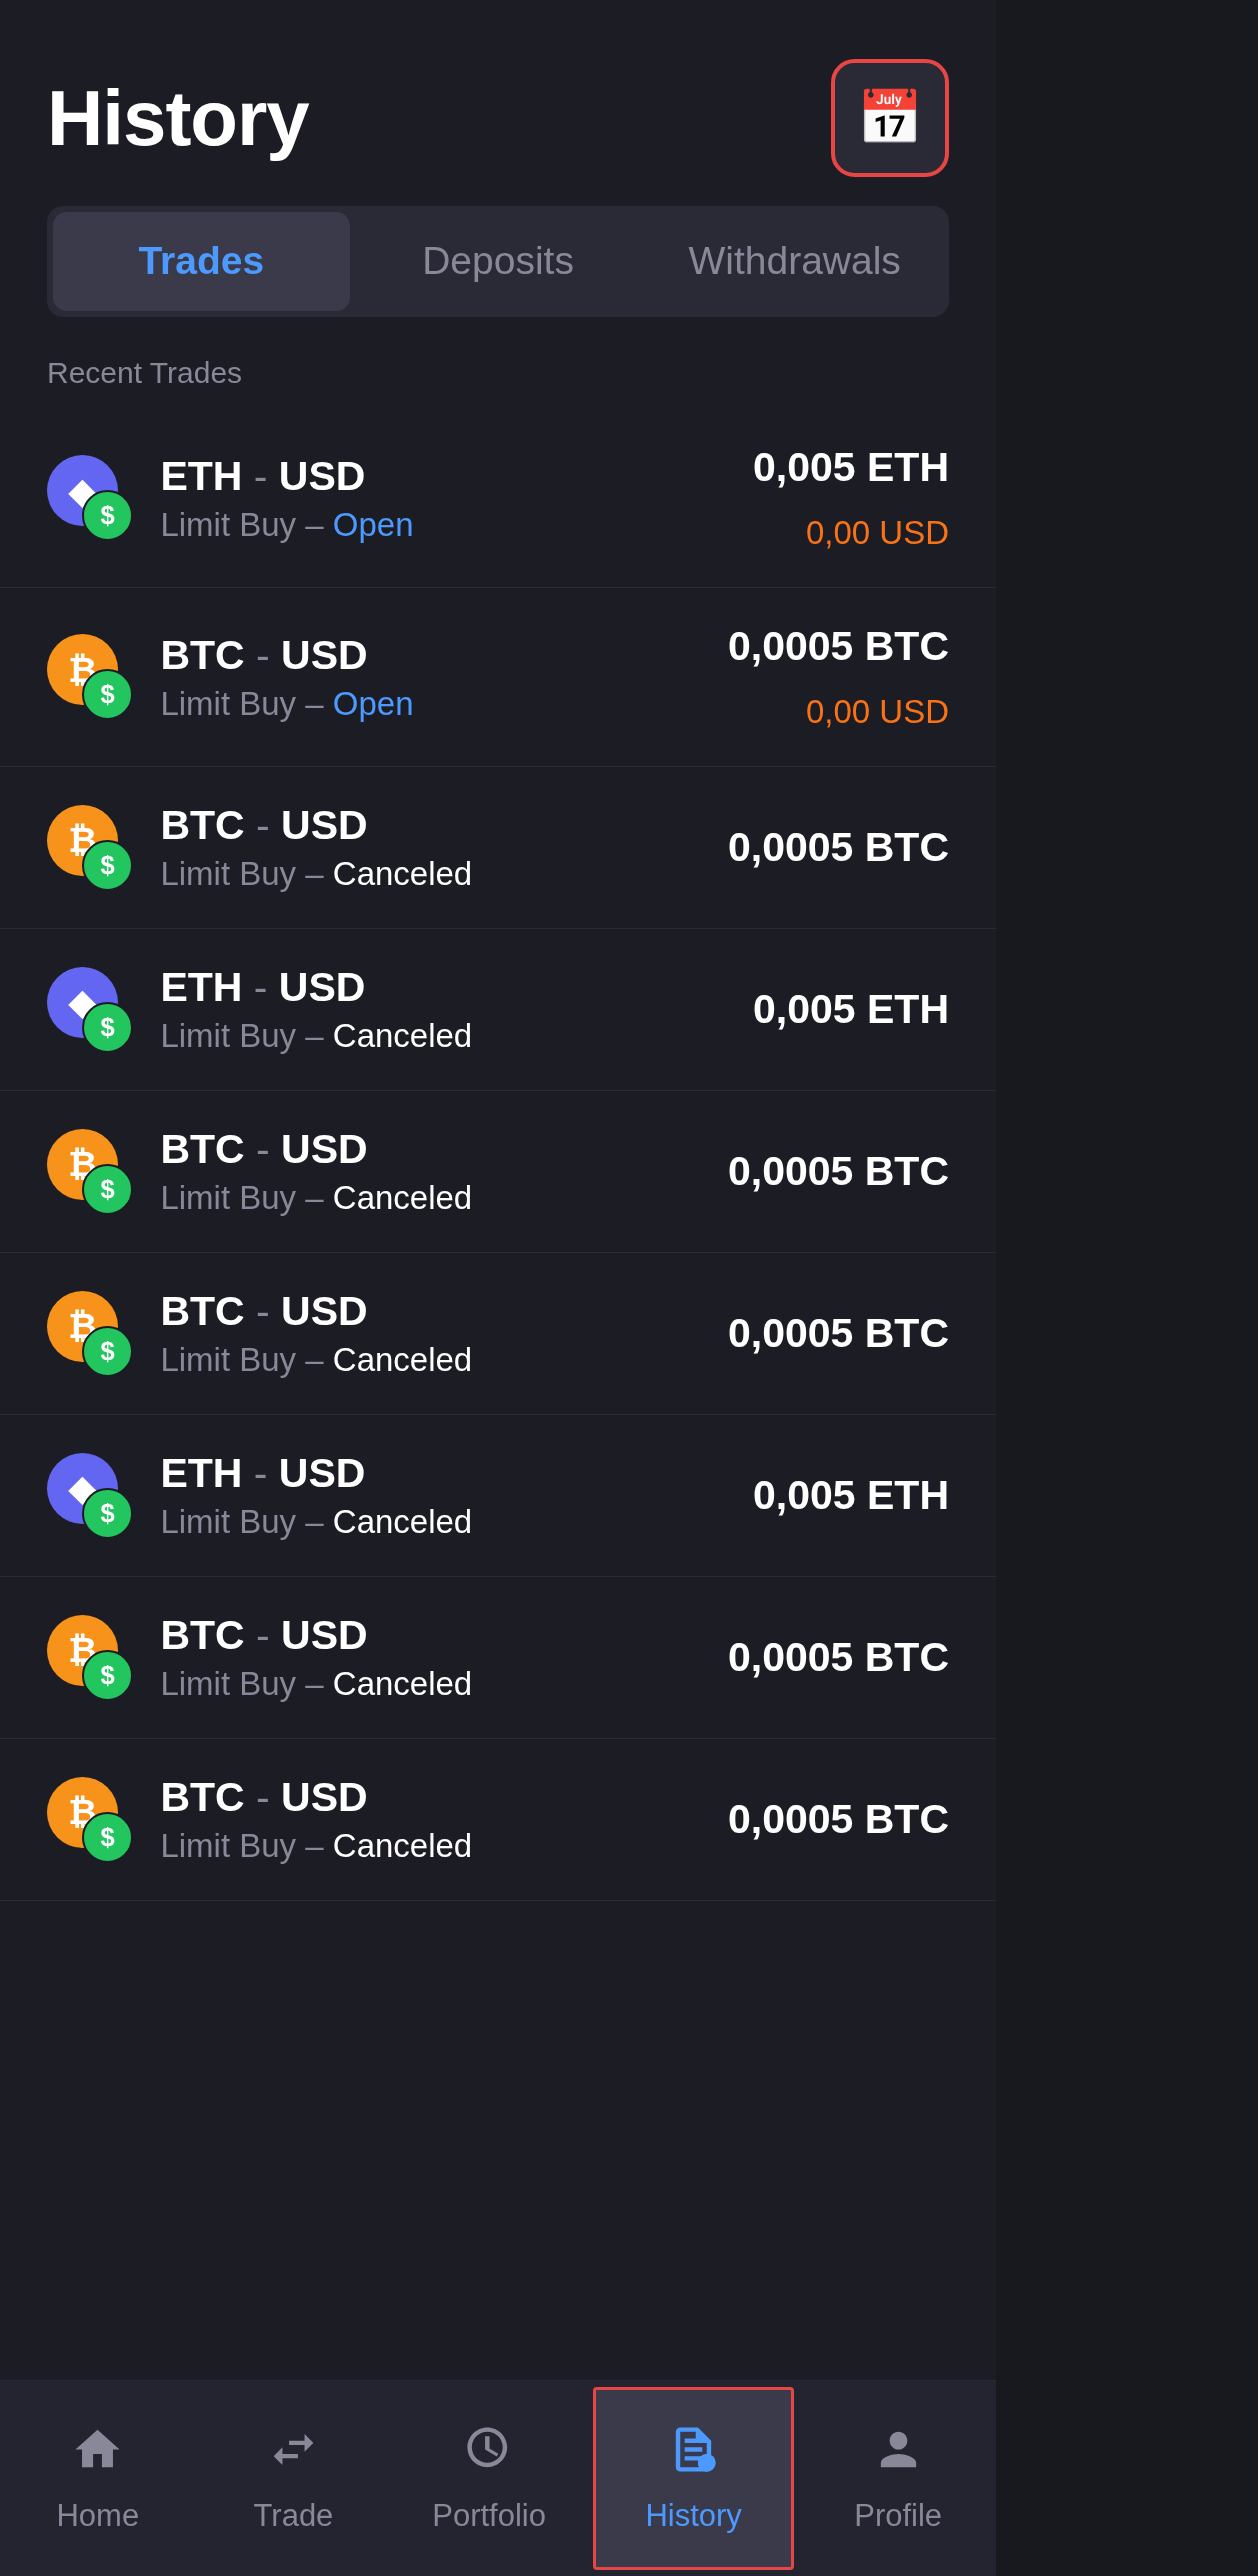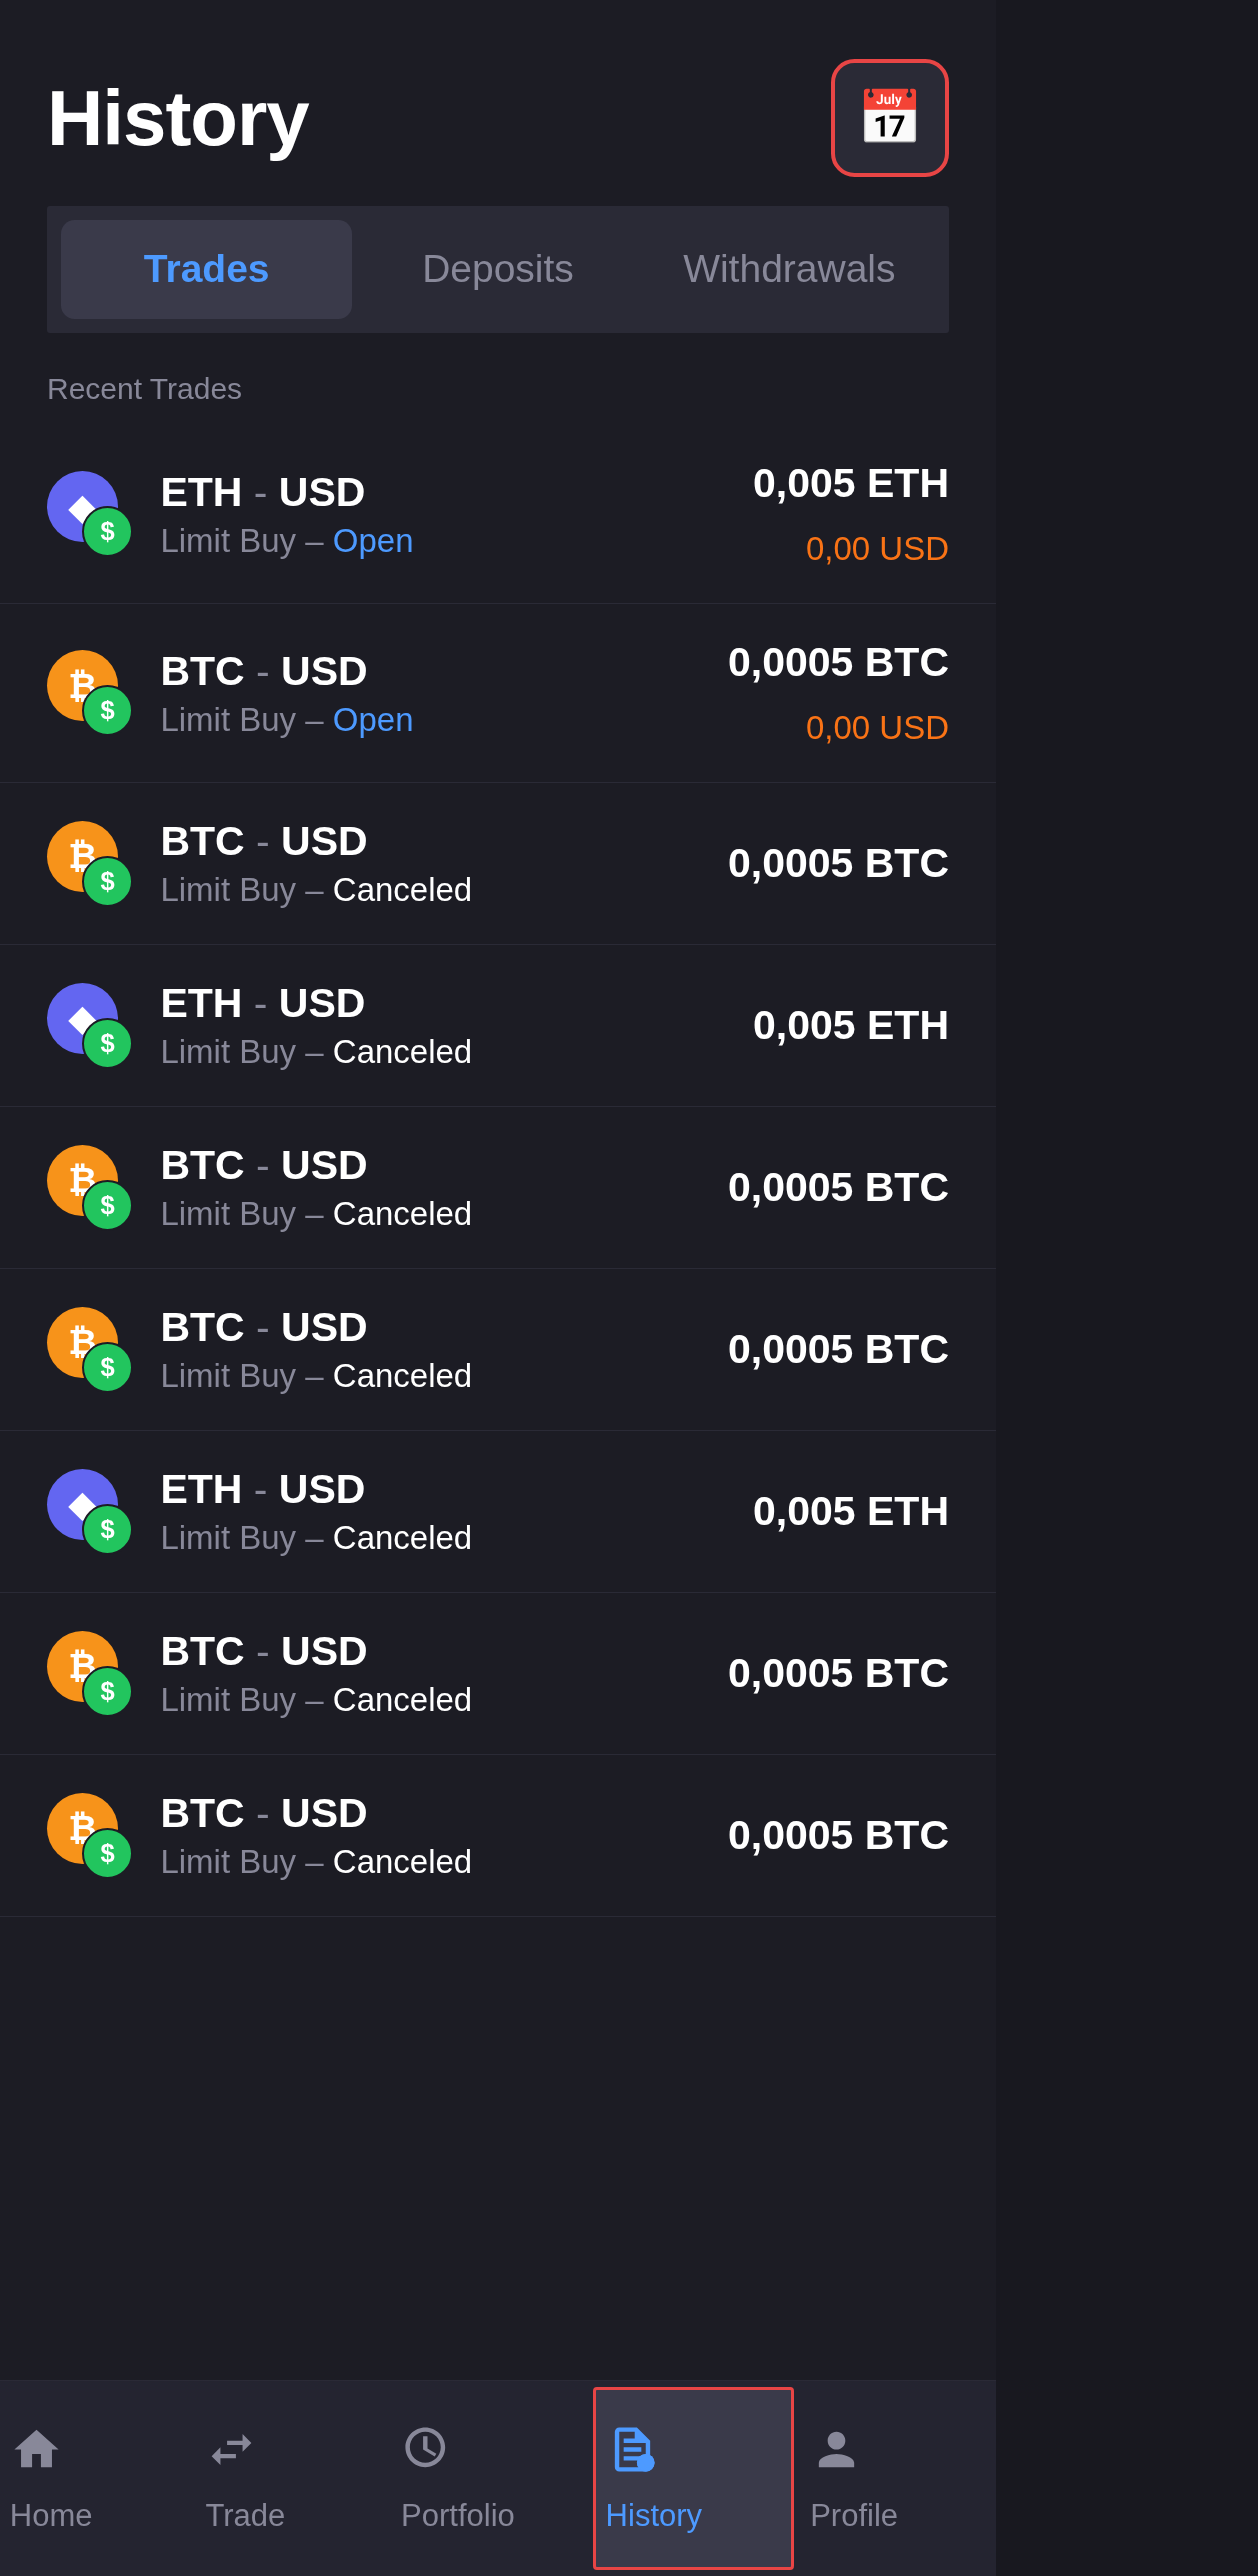--- a/index.html
+++ b/index.html
@@ -53,22 +53,22 @@
     .calendar-icon {
       font-size: 53px;
       color: #888899;
     }
 
     
     .tabs-container {
       display: flex;
       margin: 0 47px 39px 47px;
       background: #2a2a36;
-      border-radius: 3px;
-      padding: 14px;
+      border-radius: 16px;
+      padding: 6px;
       gap: 0;
     }
 
     .tab {
       flex: 1;
       padding: 27.4px 19.6px;
       text-align: center;
       font-size: 39px;
       font-weight: 500;
       border-radius: 13.7px;
@@ -218,20 +218,21 @@
       display: flex;
       align-items: stretch;
       border-top: 1.5px solid #2a2a36;
       height: 196px;
     }
 
     .nav-item {
       flex: 1;
       display: flex;
       flex-direction: column;
+      align-items: center;
       justify-content: center;
       gap: 9.8px;
       cursor: pointer;
       padding: 19.6px 9.8px;
     }
 
     .nav-item.active {
       background: #3a3a4a;
       border: 3.9px solid #e84545;
       border-radius: 3.9px;

